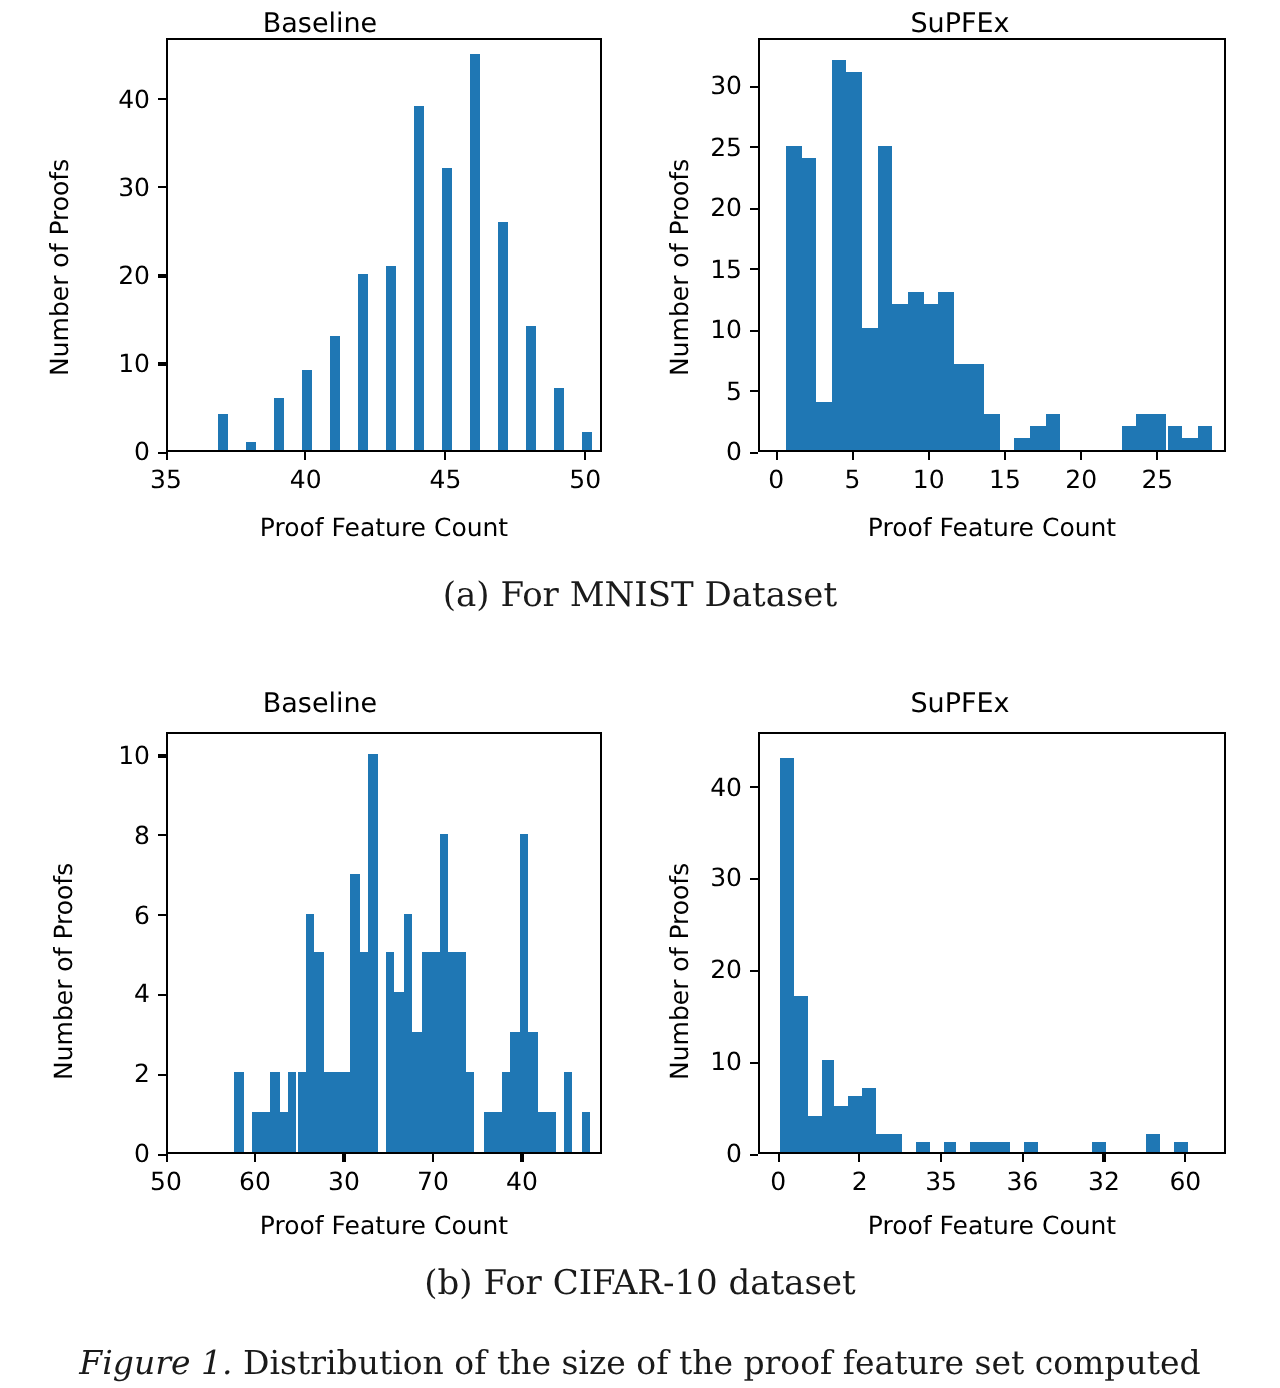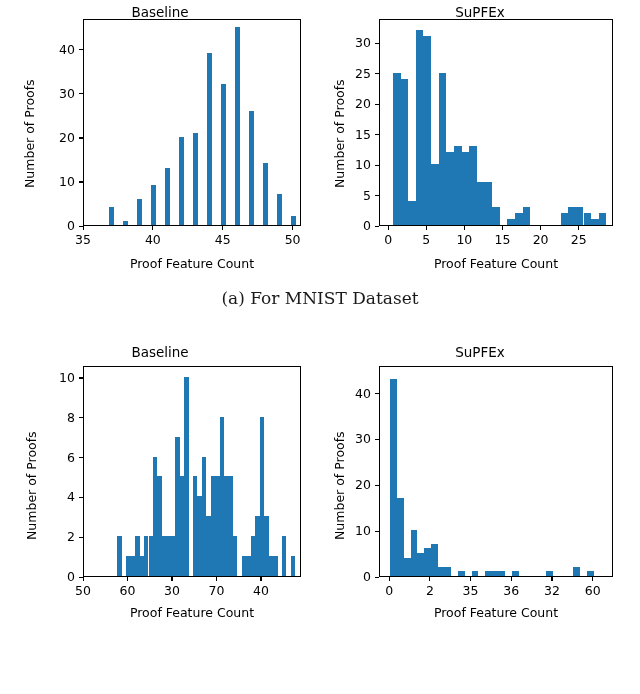--- a/index.html
+++ b/index.html
@@ -283,15 +283,19 @@
         <div class="xtick-lbl" style="left: 171.26px; width: 40px; top: 243px;">36</div>
         <div class="xtick-mark" style="left: 231.46px; top: 237px;"></div>
         <div class="xtick-lbl" style="left: 211.96px; width: 40px; top: 243px;">32</div>
         <div class="xtick-mark" style="left: 272.15px; top: 237px;"></div>
         <div class="xtick-lbl" style="left: 252.65px; width: 40px; top: 243px;">60</div>
       </div>
     <div class="xlabel" style="left:59px;width:234px;top:265px;">Proof Feature Count</div>
     <div class="ylabel" style="left:12px;top:200px;">Number of Proofs</div>
   </div>
 
-
+  <div class="subcaption" style="top:632px;">(b) For CIFAR-10 dataset</div>
+
+  <div class="figcaption" style="top:672px;">
+    <i>Figure 1.</i><span>&nbsp;</span><span>Distribution of the size of the proof feature set computed</span>
+  </div>
 
 </div>
 
 </body></html>

